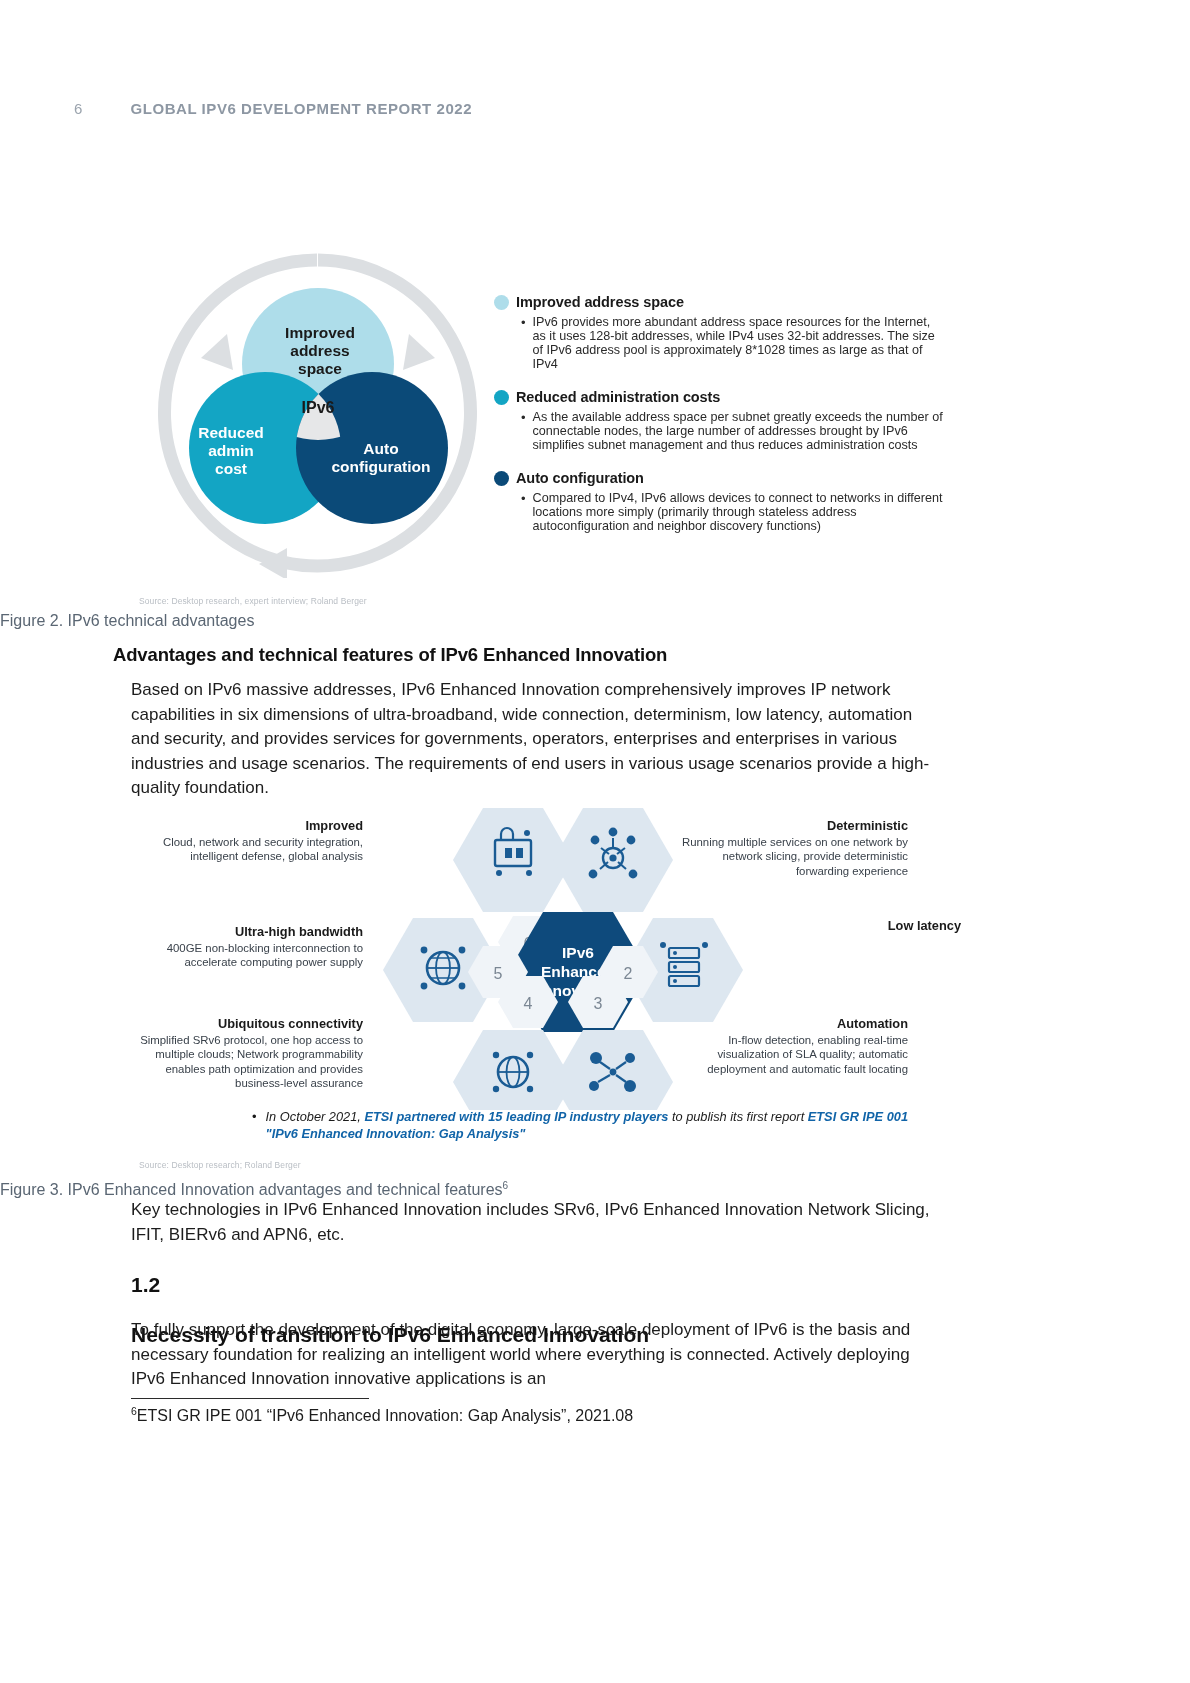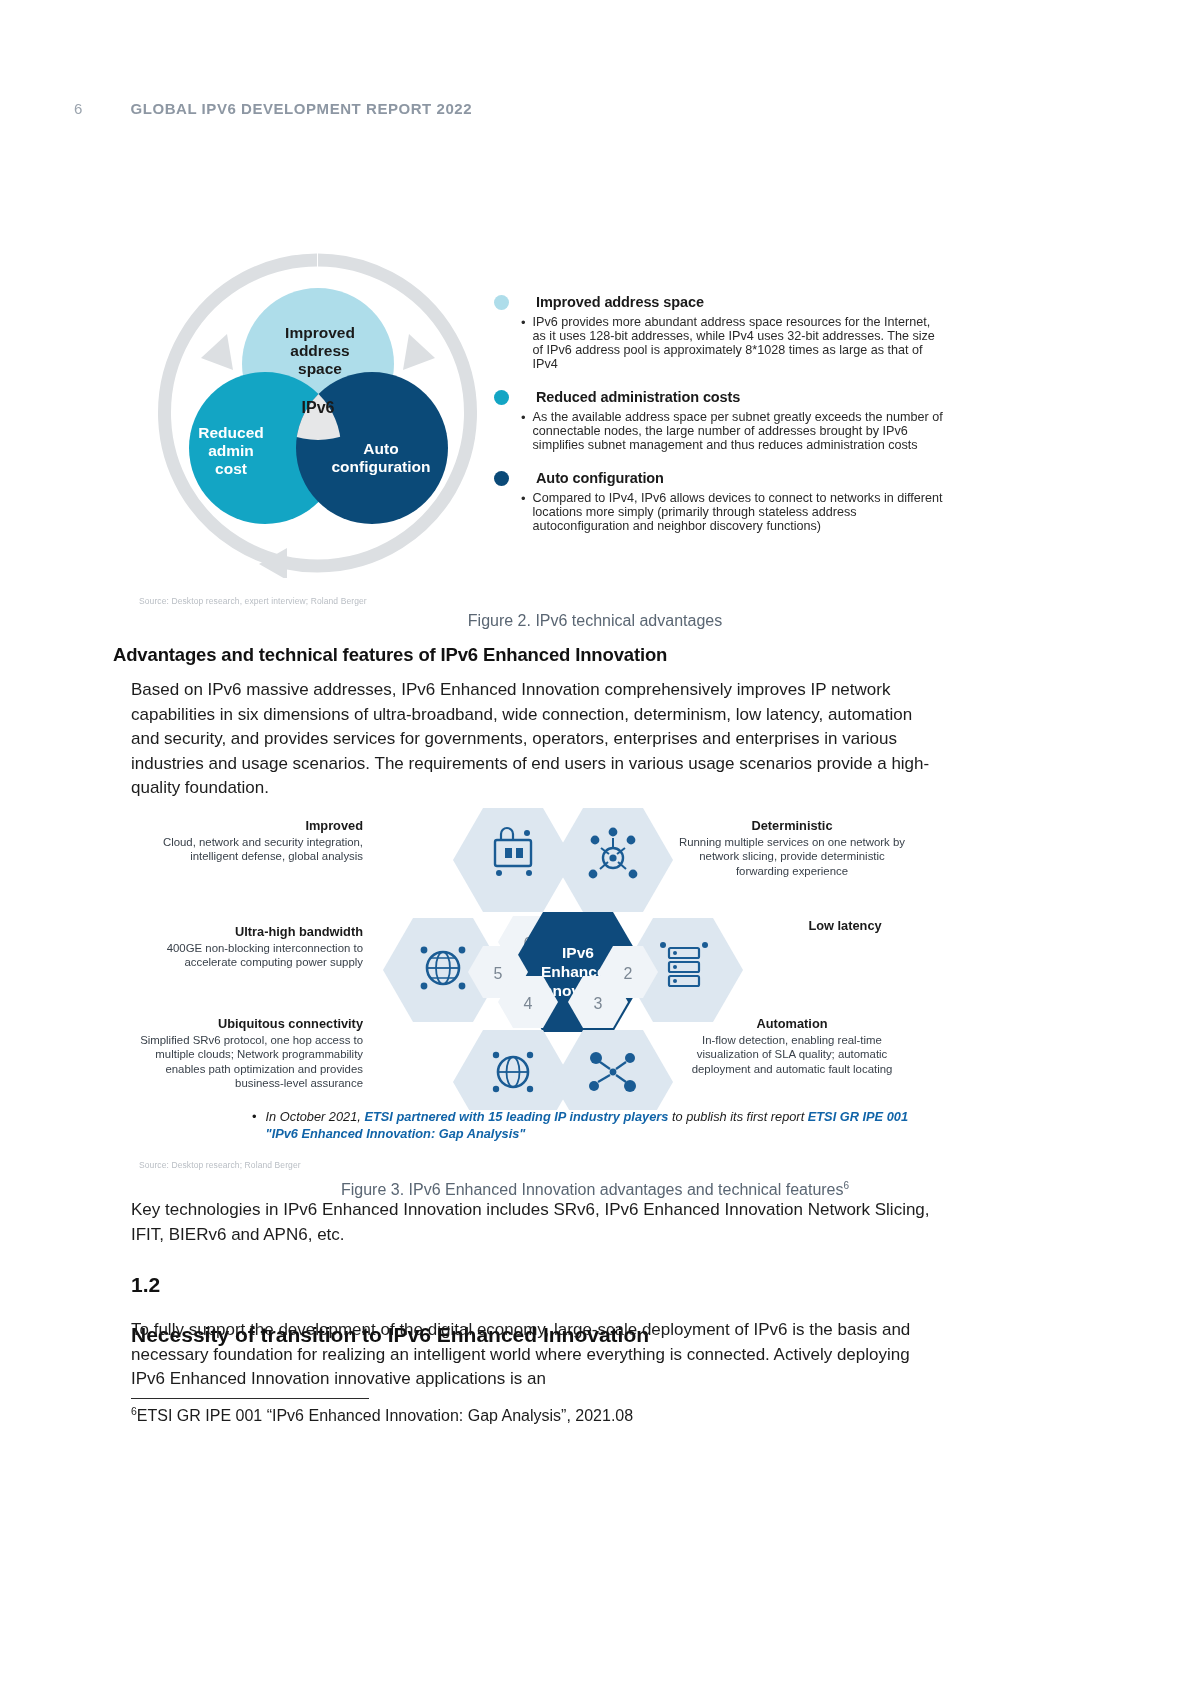--- a/index.html
+++ b/index.html
@@ -58,21 +58,21 @@
     position: absolute;
     left: 363px;
     top: 58px;
     width: 450px;
   }
   .legend-block { margin-bottom: 18px; }
   .legend-block:last-child { margin-bottom: 0; }
   .legend-head {
     display: flex;
     align-items: center;
-    gap: 27px;
+    gap: 7px;
     margin-bottom: 5px;
   }
   .legend-dot {
     width: 15px;
     height: 15px;
     border-radius: 50%;
     flex: 0 0 auto;
   }
   .legend-title {
     font-size: 14.5px;
@@ -103,21 +103,20 @@
     color: #b9bec4;
     letter-spacing: .1px;
   }
   .src-fig2 { left: 139px; top: 596px; }
   .src-fig3 { left: 139px; top: 1160px; }
 
   .fig-caption {
     position: absolute;
     width: 1190px;
     left: 0;
-    text-align: center;
     font-size: 16px;
     color: #5a6673;
   }
   .cap2 { top: 612px; }
   .cap3 { top: 1180px; }
   .cap3 sup { font-size: 10px; }
 
   
   h2.sec-head {
     position: absolute;
@@ -179,21 +178,21 @@
     font-weight: bold;
     color: #1a1a1a;
     margin-bottom: 2px;
   }
   .hex-label .h-desc {
     font-size: 11.4px;
     line-height: 14.4px;
     color: #39414a;
   }
   .lab-left { text-align: right; }
-  .lab-right { text-align: center; }
+  .lab-right { text-align: right; }
 
   .l-security  { left: 0px;   top: 18px; }
   .l-ultra     { left: 0px;   top: 118px; margin-top: 6px; }
   .l-ubiq      { left: 0px;   top: 216px; }
   .l-deter     { left: 545px; top: 18px; }
   .l-low       { left: 598px; top: 118px; }
   .l-auto      { left: 545px; top: 216px; }
 
   
   .etsi-note {

